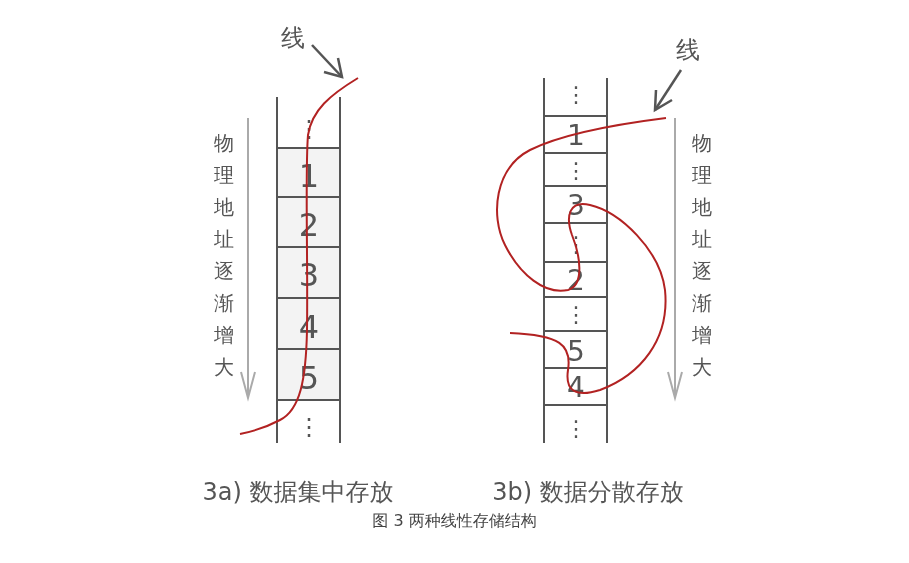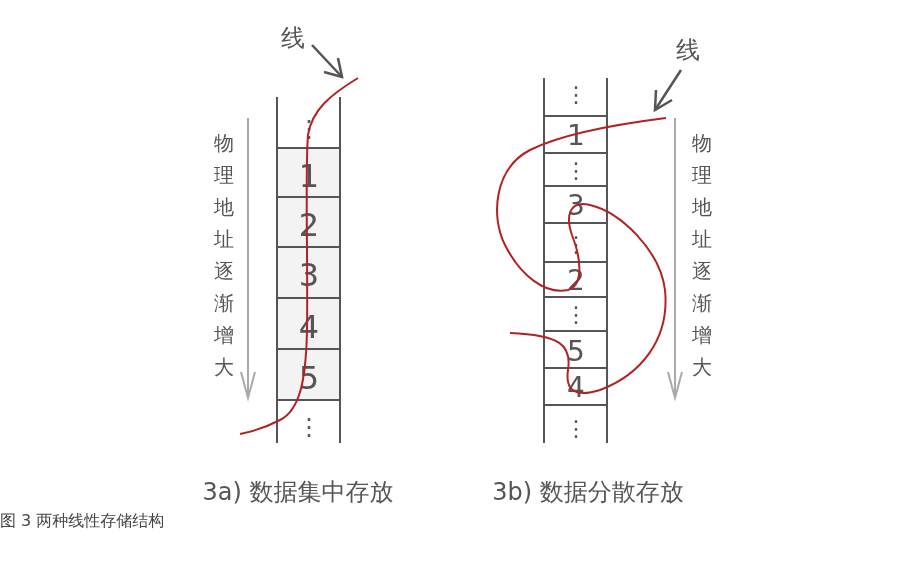--- a/index.html
+++ b/index.html
@@ -1,19 +1,19 @@
 <!DOCTYPE html>
 <html><head>
 <meta charset="utf-8">
 <style>
   html,body{margin:0;padding:0;background:#ffffff;}
   body{width:909px;height:563px;position:relative;overflow:hidden;font-family:"DejaVu Sans","Liberation Sans",sans-serif;}
   #diagram{position:absolute;left:0;top:0;width:909px;height:563px;}
   .txt{font-family:"DejaVu Sans","Liberation Sans",sans-serif;fill:#555555;}
-  .caption{position:absolute;left:0;width:909px;top:511px;font-size:16px;color:#444444;font-family:"DejaVu Sans","Liberation Sans",sans-serif;}
+  .caption{position:absolute;left:0;width:909px;top:511px;text-align:center;font-size:16px;color:#444444;font-family:"DejaVu Sans","Liberation Sans",sans-serif;}
 </style>
 </head>
 <body>
 
 <svg id="diagram" viewBox="0 0 909 563" xmlns="http://www.w3.org/2000/svg">
   <defs></defs>
 
   <g>
 
     <rect x="278" y="148" width="62" height="252" fill="#f3f3f3"></rect>

